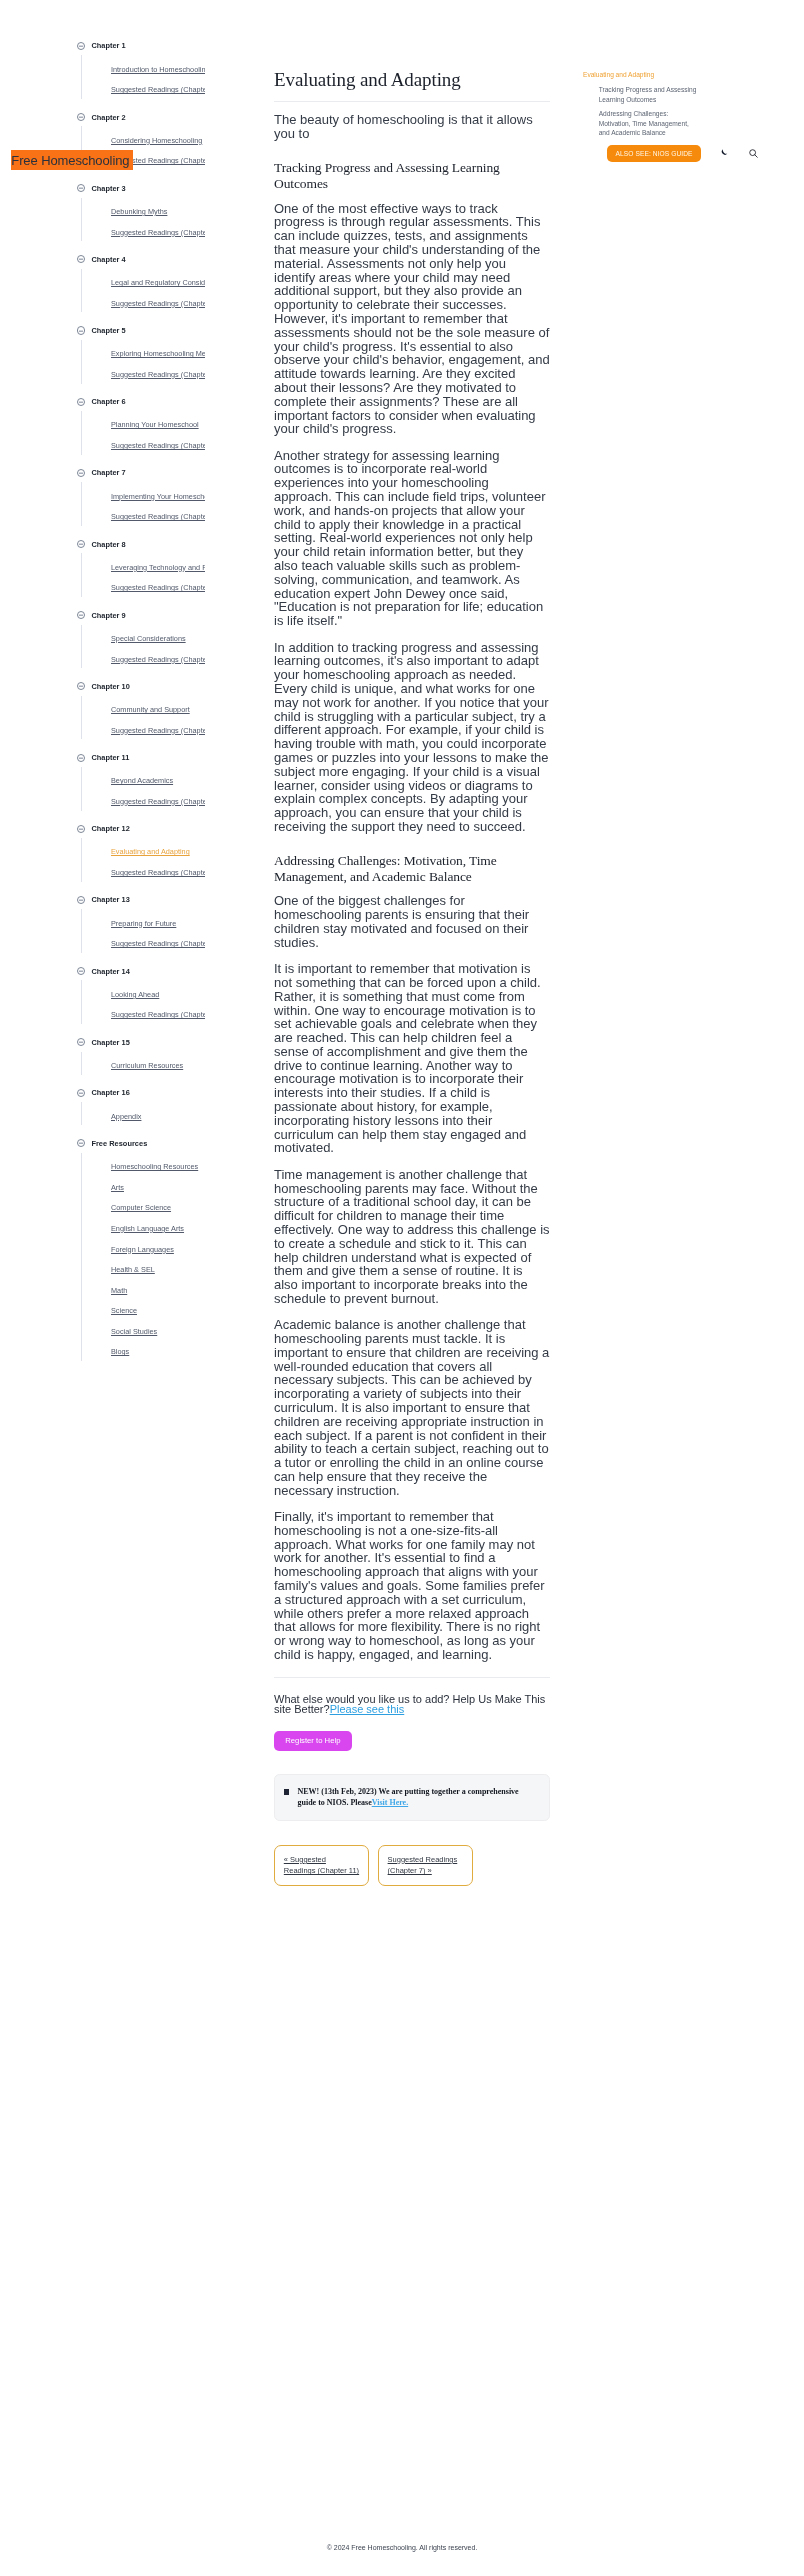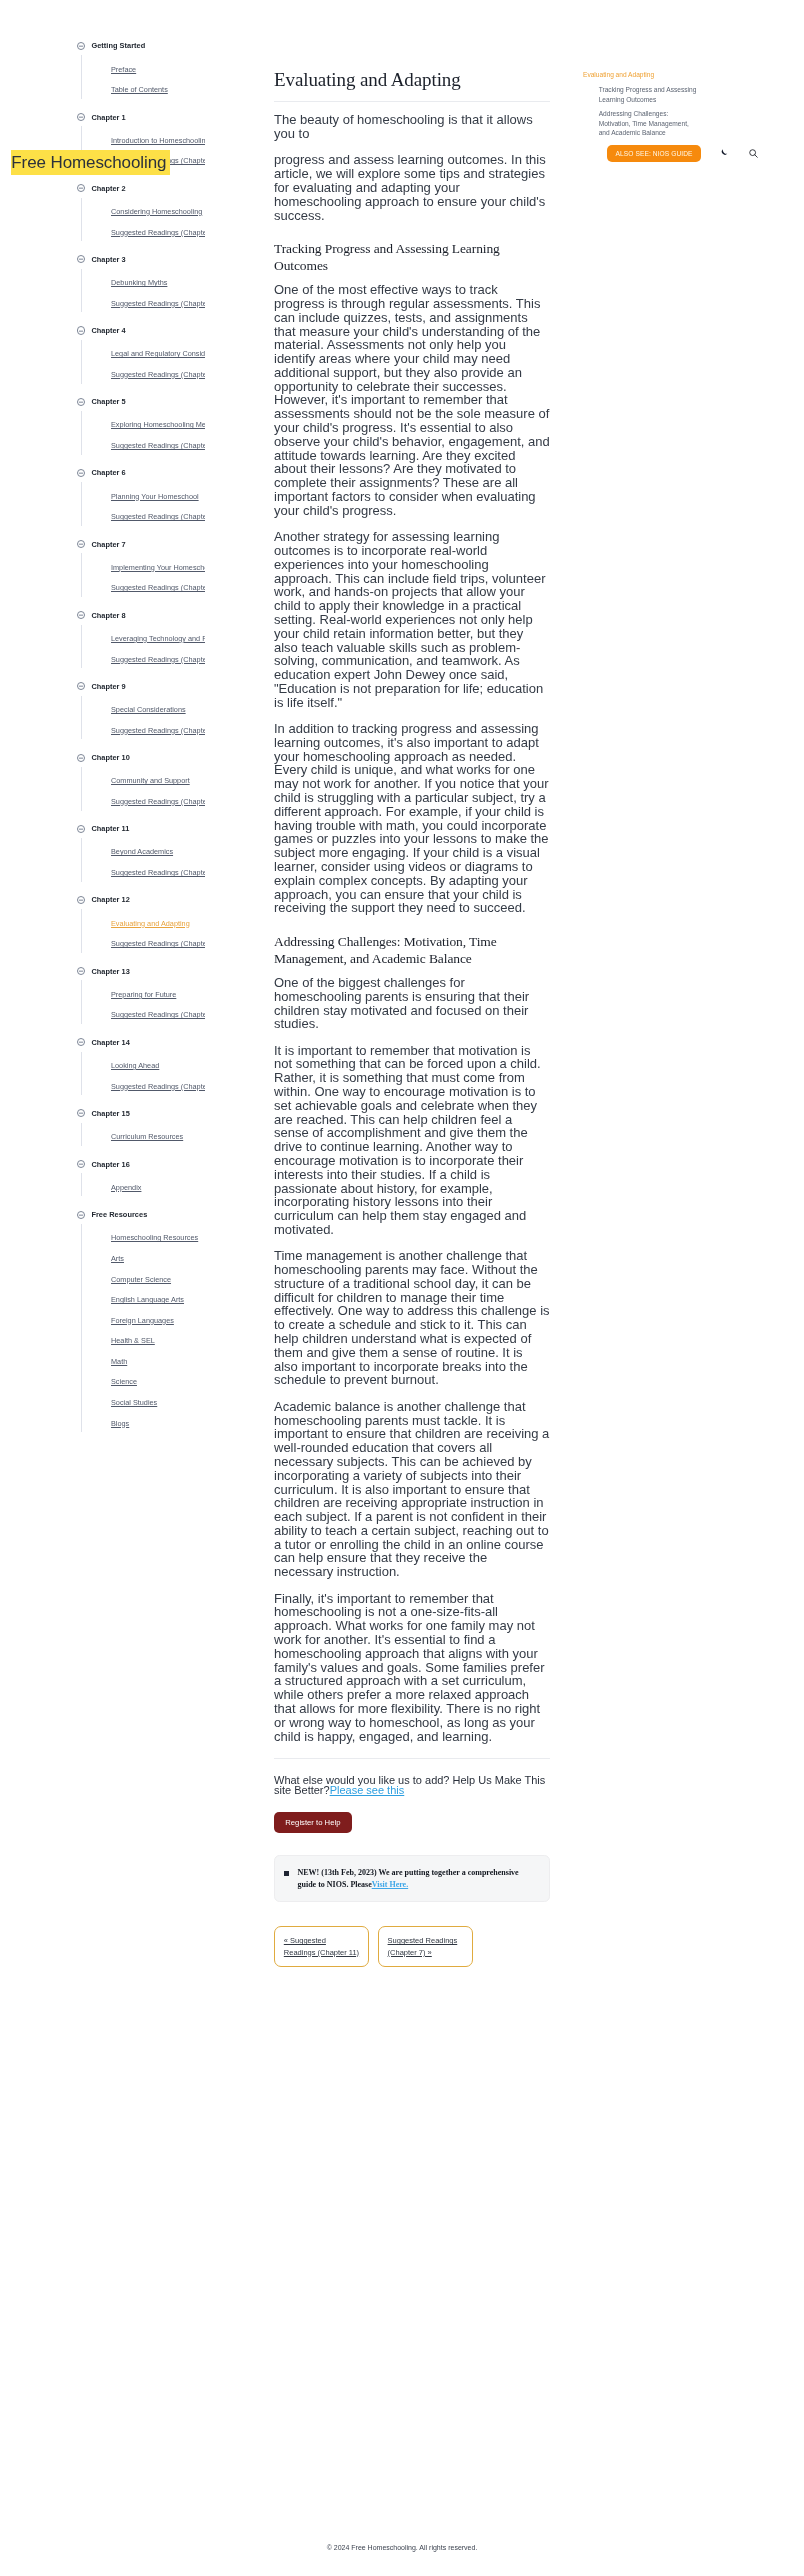--- a/index.html
+++ b/index.html
@@ -25,26 +25,26 @@
     position: absolute;
     left: 0;
     top: 0;
     width: 263px;
     padding: 29px 0 38px 0;
   }
   .brand {
     position: absolute;
     left: 11.3px;
     top: 150px;
-    font-size: 17px;
+    font-size: 13px;
     font-weight: 400;
     letter-spacing: -0.1px;
     color: #2b313c;
     white-space: nowrap;
-    background: #fde047;
+    background: #f97316;
     padding: 2.5px 3.8px 2.5px 0;
     z-index: 4;
   }
   .nav-list { position: relative; padding-left: 94px; }
 
   .nav-group { position: relative; }
   .group-head {
     display: flex;
     align-items: center;
     gap: 6.3px;
@@ -162,21 +162,21 @@
     line-height: 10px;
     color: #2a303b;
     margin-bottom: 17px;
   }
   .cta-text a {
     color: #2d9fe0;
     text-decoration: underline;
   }
   .btn-orange {
     display: inline-block;
-    background: #7f1d1d;
+    background: #d946ef;
     color: #ffffff;
     font-size: 7.7px;
     padding: 6.3px 11.3px;
     border-radius: 5px;
     border: none;
     cursor: pointer;
     line-height: 1;
   }
 
   .notice {
@@ -303,30 +303,20 @@
   }
 </style>
 </head>
 <body>
 
 <div class="page">
 
   <nav class="sidebar">
     <div class="brand">Free Homeschooling</div>
     <div class="nav-list" id="nav-list">
-        <div class="nav-group">
-          <div class="group-head">
-            <span class="minus-icon"></span>
-            <span class="group-title">Getting Started</span>
-          </div>
-          <div class="group-items">
-            <a class="nav-item" href="#">Preface</a>
-            <a class="nav-item" href="#">Table of Contents</a>
-          </div>
-        </div>
         <div class="nav-group">
           <div class="group-head">
             <span class="minus-icon"></span>
             <span class="group-title">Chapter 1</span>
           </div>
           <div class="group-items">
             <a class="nav-item" href="#">Introduction to Homeschooling</a>
             <a class="nav-item" href="#">Suggested Readings (Chapter 1)</a>
           </div>
         </div>
@@ -497,21 +487,20 @@
           </div>
         </div>
       </div>
   </nav>
 
   <main class="main">
     <h1 class="article-title">Evaluating and Adapting</h1>
     <div class="title-rule"></div>
 
     <p class="p">The beauty of homeschooling is that it allows you to</p>
-    <p class="p">progress and assess learning outcomes. In this article, we will explore some tips and strategies for evaluating and adapting your homeschooling approach to ensure your child's success.</p>
 
     <h2 class="h2">Tracking Progress and Assessing Learning Outcomes</h2>
     <p class="p">One of the most effective ways to track progress is through regular assessments. This can include quizzes, tests, and assignments that measure your child's understanding of the material. Assessments not only help you identify areas where your child may need additional support, but they also provide an opportunity to celebrate their successes. However, it's important to remember that assessments should not be the sole measure of your child's progress. It's essential to also observe your child's behavior, engagement, and attitude towards learning. Are they excited about their lessons? Are they motivated to complete their assignments? These are all important factors to consider when evaluating your child's progress.</p>
     <p class="p">Another strategy for assessing learning outcomes is to incorporate real-world experiences into your homeschooling approach. This can include field trips, volunteer work, and hands-on projects that allow your child to apply their knowledge in a practical setting. Real-world experiences not only help your child retain information better, but they also teach valuable skills such as problem-solving, communication, and teamwork. As education expert John Dewey once said, "Education is not preparation for life; education is life itself."</p>
     <p class="p">In addition to tracking progress and assessing learning outcomes, it's also important to adapt your homeschooling approach as needed. Every child is unique, and what works for one may not work for another. If you notice that your child is struggling with a particular subject, try a different approach. For example, if your child is having trouble with math, you could incorporate games or puzzles into your lessons to make the subject more engaging. If your child is a visual learner, consider using videos or diagrams to explain complex concepts. By adapting your approach, you can ensure that your child is receiving the support they need to succeed.</p>
 
     <h2 class="h2">Addressing Challenges: Motivation, Time Management, and Academic Balance</h2>
     <p class="p">One of the biggest challenges for homeschooling parents is ensuring that their children stay motivated and focused on their studies.</p>
     <p class="p">It is important to remember that motivation is not something that can be forced upon a child. Rather, it is something that must come from within. One way to encourage motivation is to set achievable goals and celebrate when they are reached. This can help children feel a sense of accomplishment and give them the drive to continue learning. Another way to encourage motivation is to incorporate their interests into their studies. If a child is passionate about history, for example, incorporating history lessons into their curriculum can help them stay engaged and motivated.</p>
     <p class="p">Time management is another challenge that homeschooling parents may face. Without the structure of a traditional school day, it can be difficult for children to manage their time effectively. One way to address this challenge is to create a schedule and stick to it. This can help children understand what is expected of them and give them a sense of routine. It is also important to incorporate breaks into the schedule to prevent burnout.</p>

